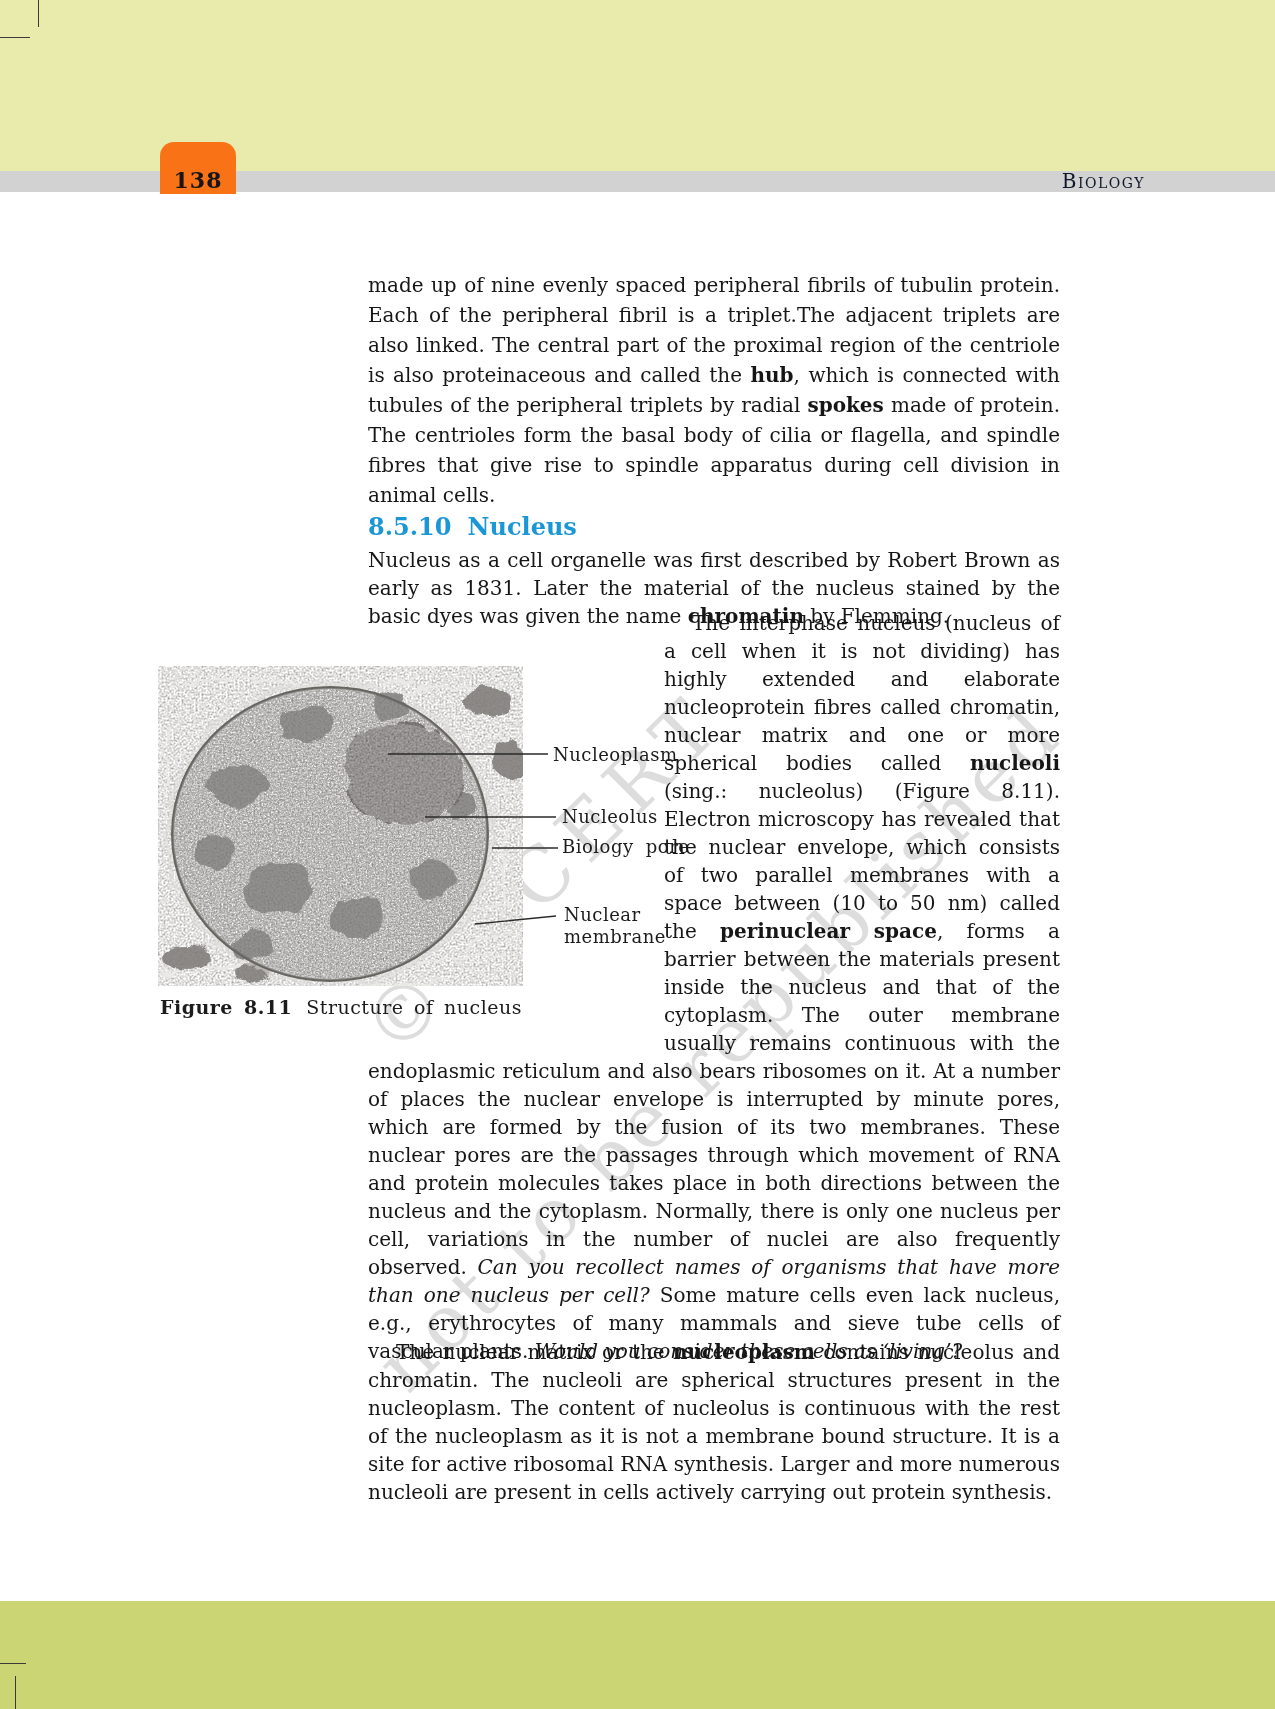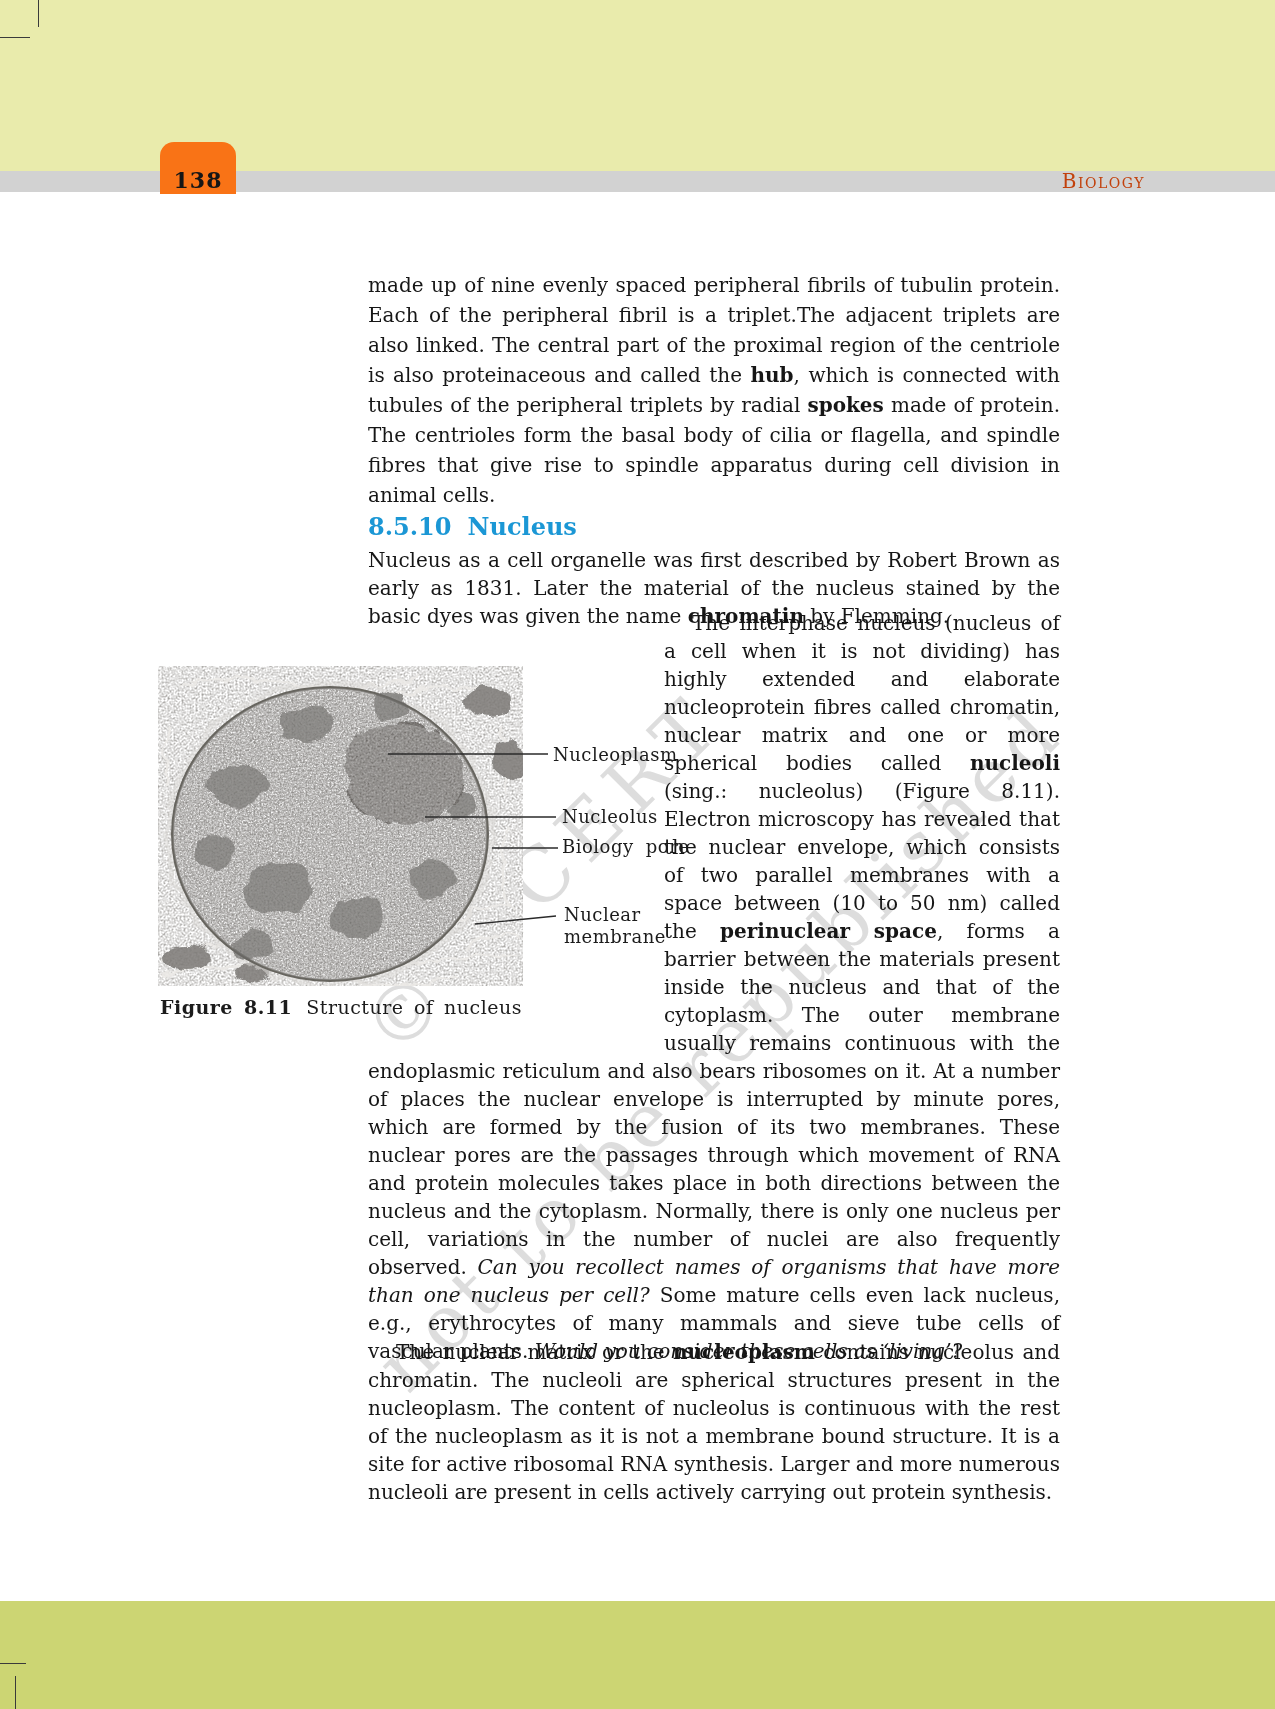--- a/index.html
+++ b/index.html
@@ -9,21 +9,21 @@
     background:#ffffff;
     overflow:hidden;
     font-family:"DejaVu Serif","Liberation Serif",serif;
     color:#161616;
   }
   
   .band-top{position:absolute;left:0;top:0;width:1275px;height:171px;background:var(--band-top,#e9ebac);z-index:3;}
   .header-bar{position:absolute;left:0;top:171px;width:1275px;height:21px;background:var(--header-bar,#d2d2d2);z-index:3;}
   .subject-header{
     position:absolute;right:130px;top:170px;height:22px;line-height:22px;
-    font-variant:small-caps;font-size:20px;letter-spacing:1.5px;color:#c2410c;z-index:4;
+    font-variant:small-caps;font-size:20px;letter-spacing:1.5px;color:#0f172a;z-index:4;
   }
   .page-tab{
     position:absolute;left:160px;top:142px;width:76px;height:52px;
     background:#f97316;border-radius:14px 14px 0 0;z-index:5;
     display:flex;align-items:flex-end;justify-content:center;
   }
   .page-tab .num{font-weight:bold;font-size:22px;letter-spacing:1px;padding-bottom:1px;}
   .band-bottom{position:absolute;left:0;top:1601px;width:1275px;height:108px;background:var(--band-bottom,#ccd573);z-index:3;}
   .footer-year{
     position:absolute;left:0;top:1645px;width:1275px;text-align:center;

